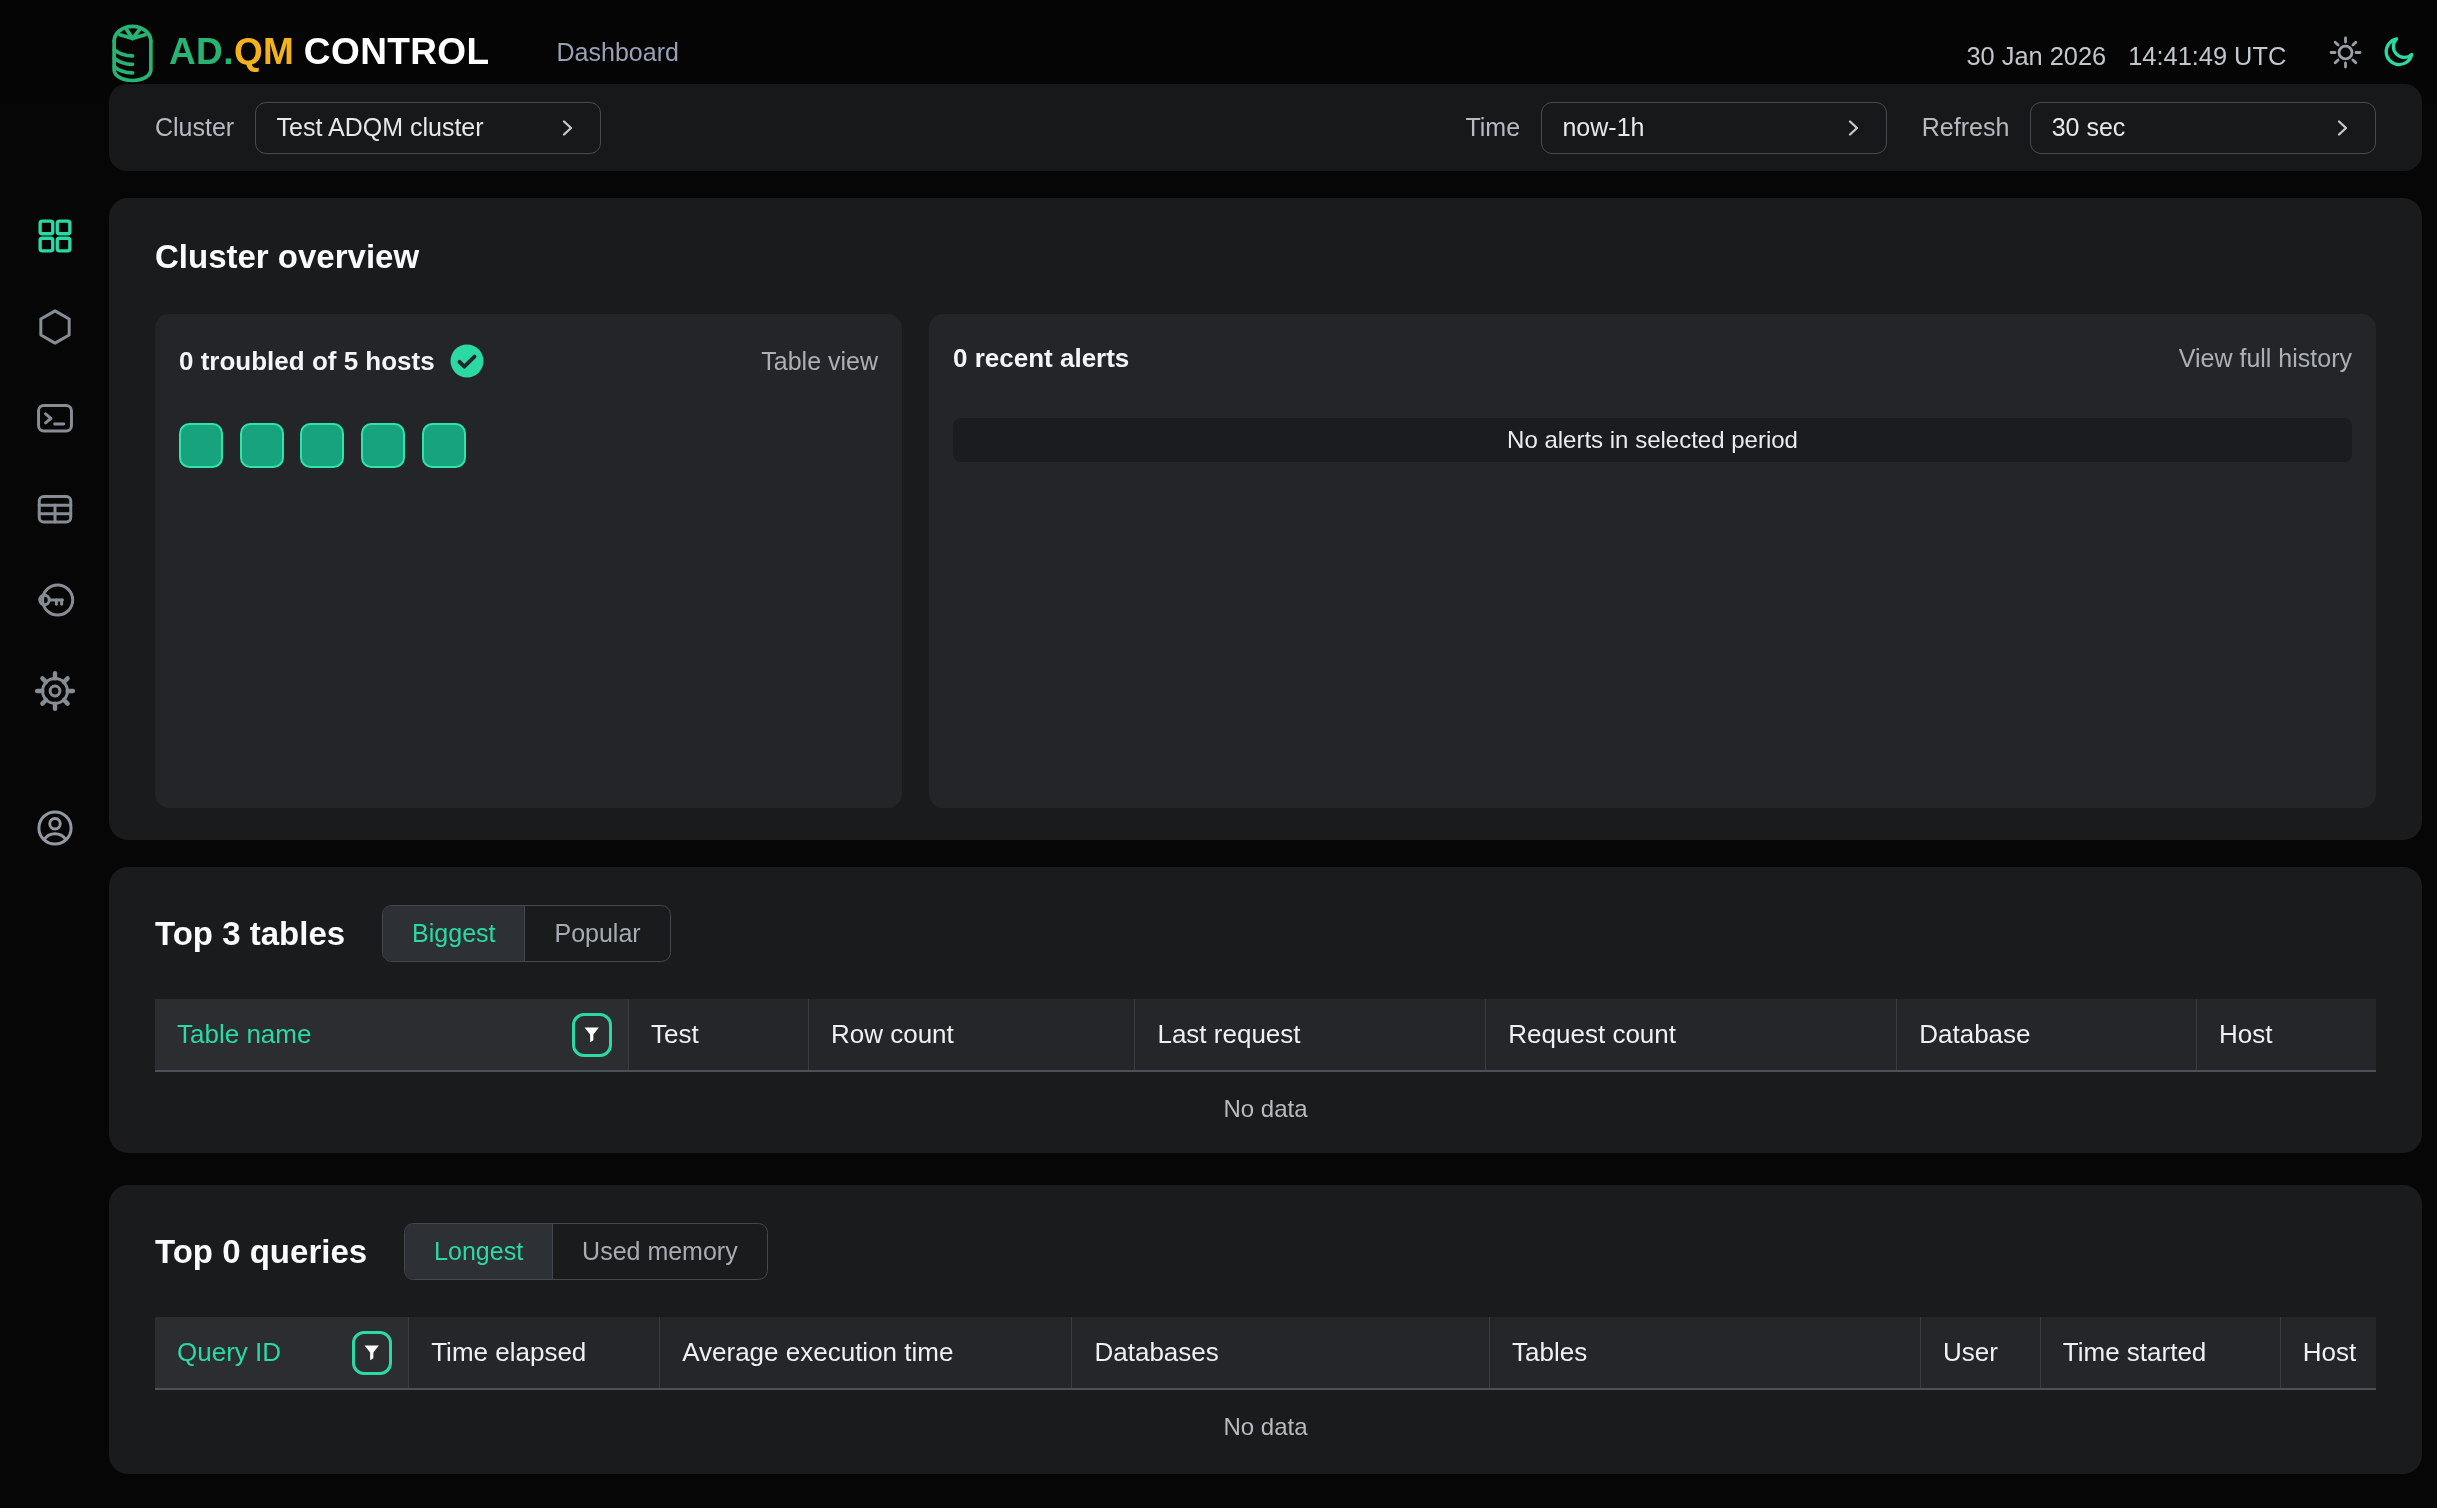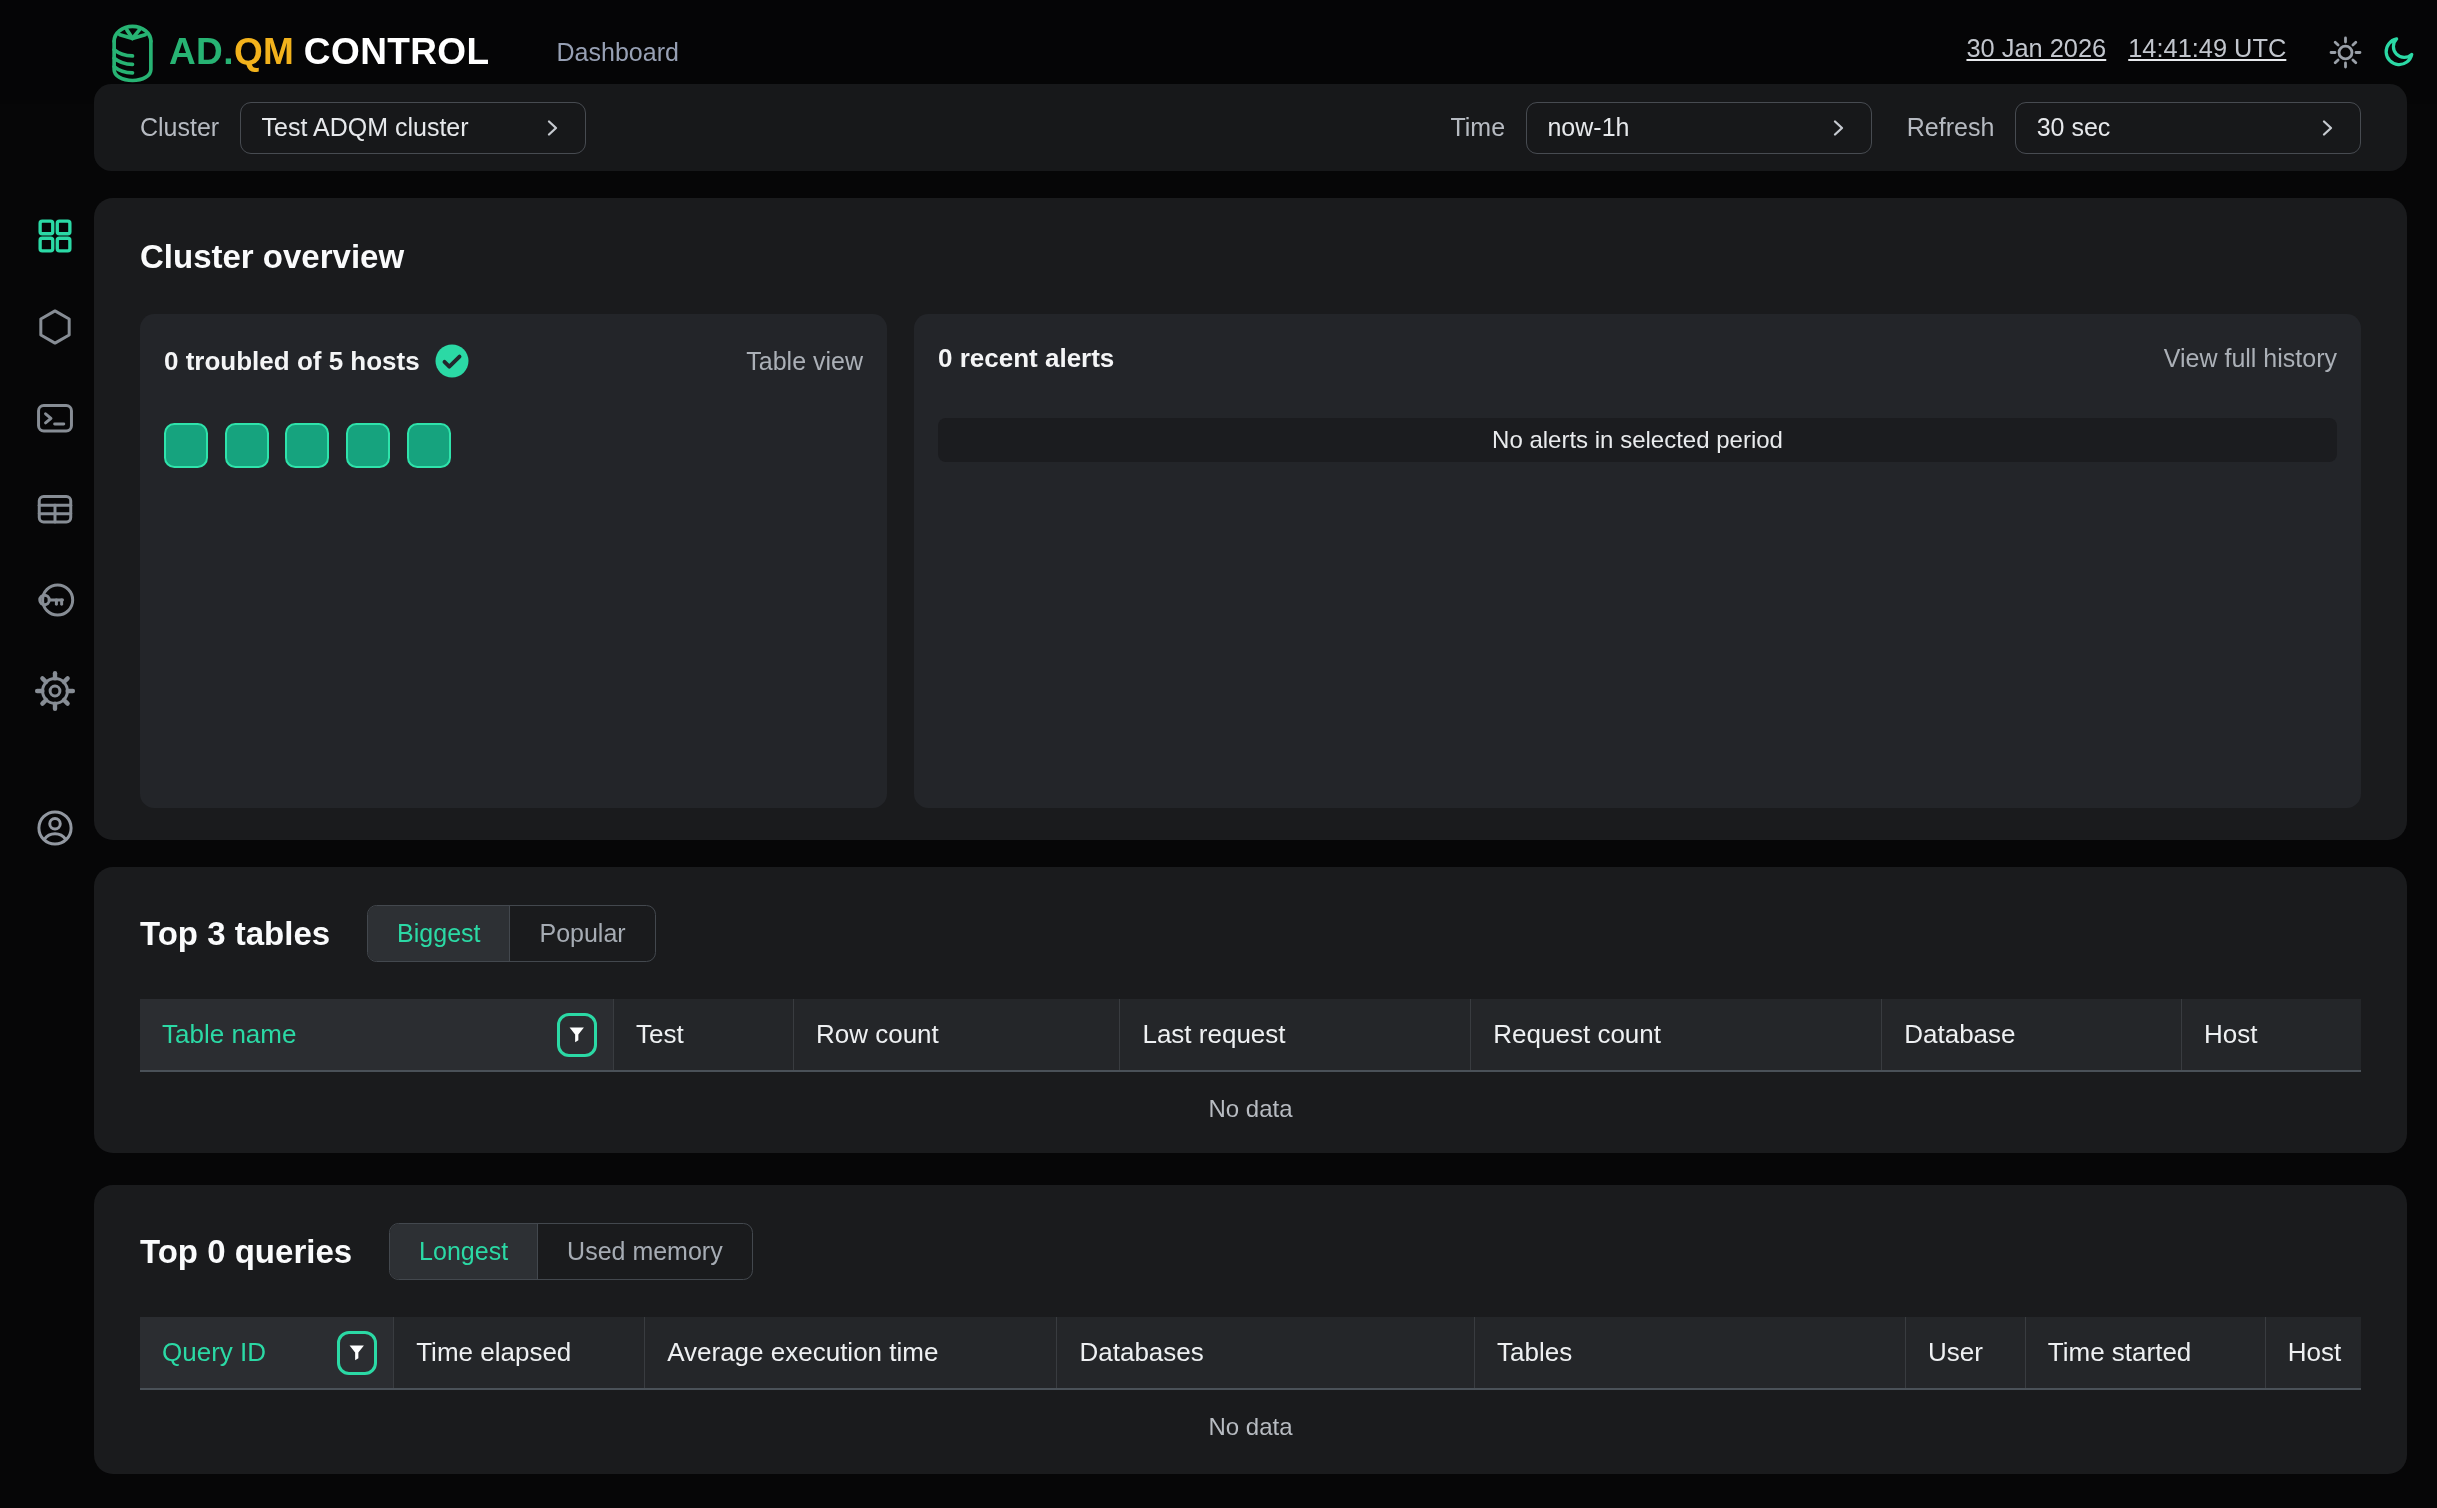--- a/index.html
+++ b/index.html
@@ -10,38 +10,38 @@
   
   .top-header { position:absolute; top:0; left:0; width:2438px; height:104px;
     display:flex; align-items:center; padding-left:104px; background:#050506; }
   .logo { display:flex; align-items:center; cursor:pointer; }
   .logo svg { width:57px; height:65px; margin-right:8px; }
   .logo-text { font-size:37px; font-weight:700; letter-spacing:0.4px; white-space:nowrap; }
   .logo-ad { color:#27b373; }
   .logo-qm { color:#f2b21c; }
   .logo-control { color:#ffffff; margin-left:9.5px; }
   .nav-item { margin-left:67px; font-size:25px; color:#97a0b4; cursor:pointer; }
-  .header-right { margin-left:auto; display:flex; align-items:flex-start;text-decoration:underline; }
+  .header-right { margin-left:auto; display:flex; align-items:flex-end; }
   .datetime { display:flex; gap:22px; font-size:25.4px; color:#c2c6cd; }
   .icon-btn { background:none; border:none; padding:0; margin:0; cursor:pointer; display:flex; align-items:center; }
   .sun-btn { margin-left:41px; }
   .moon-btn { margin-left:16px; margin-right:20.7px; }
   .icon-btn svg { width:37px; height:37px; }
 
   
   .sidebar { position:absolute; top:84px; left:0; width:109px; bottom:0;
     display:flex; flex-direction:column; align-items:center; padding-top:106px; }
   .side-item { width:109px; height:91px; display:flex; align-items:center; justify-content:center; cursor:pointer; }
   .side-item svg { width:42px; height:42px; stroke:#878d95; fill:none; stroke-width:1.7; stroke-linecap:round; stroke-linejoin:round; }
   .side-item.active svg { stroke:#2bd9a5; stroke-width:1.9; }
   .side-item.avatar { margin-top:46px; }
   .side-item.avatar svg { stroke:#9298a1; }
 
   
-  .main { position:absolute; left:94px; top:84px; width:2313px; }
+  .main { position:absolute; left:109px; top:84px; width:2313px; }
 
   .filter-bar { height:87px; background:#17181a; border-radius:17.5px;
     display:flex; align-items:center; padding:0 46px; margin-bottom:27px; }
   .f-label { font-size:25px; color:#b6bac1; margin-right:20.7px; }
   .pill { width:346px; height:52px; border:1.6px solid #474b51; border-radius:11px; background:transparent;
     display:flex; align-items:center; padding:0 20.7px; font-size:25px; color:#e6e8eb; cursor:pointer;gap:40px; }
   .pill .chev { margin-left:auto; display:flex; }
   .chev svg { width:24px; height:24px; }
   .grp { display:flex; align-items:center; }
   .grp-time { margin-left:auto; }

